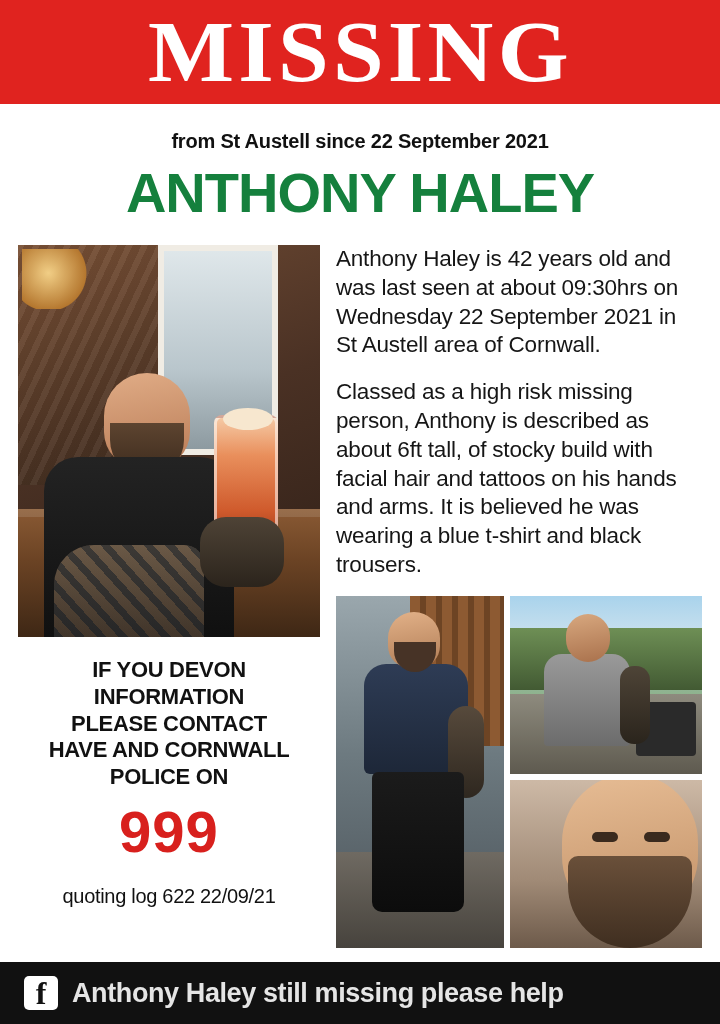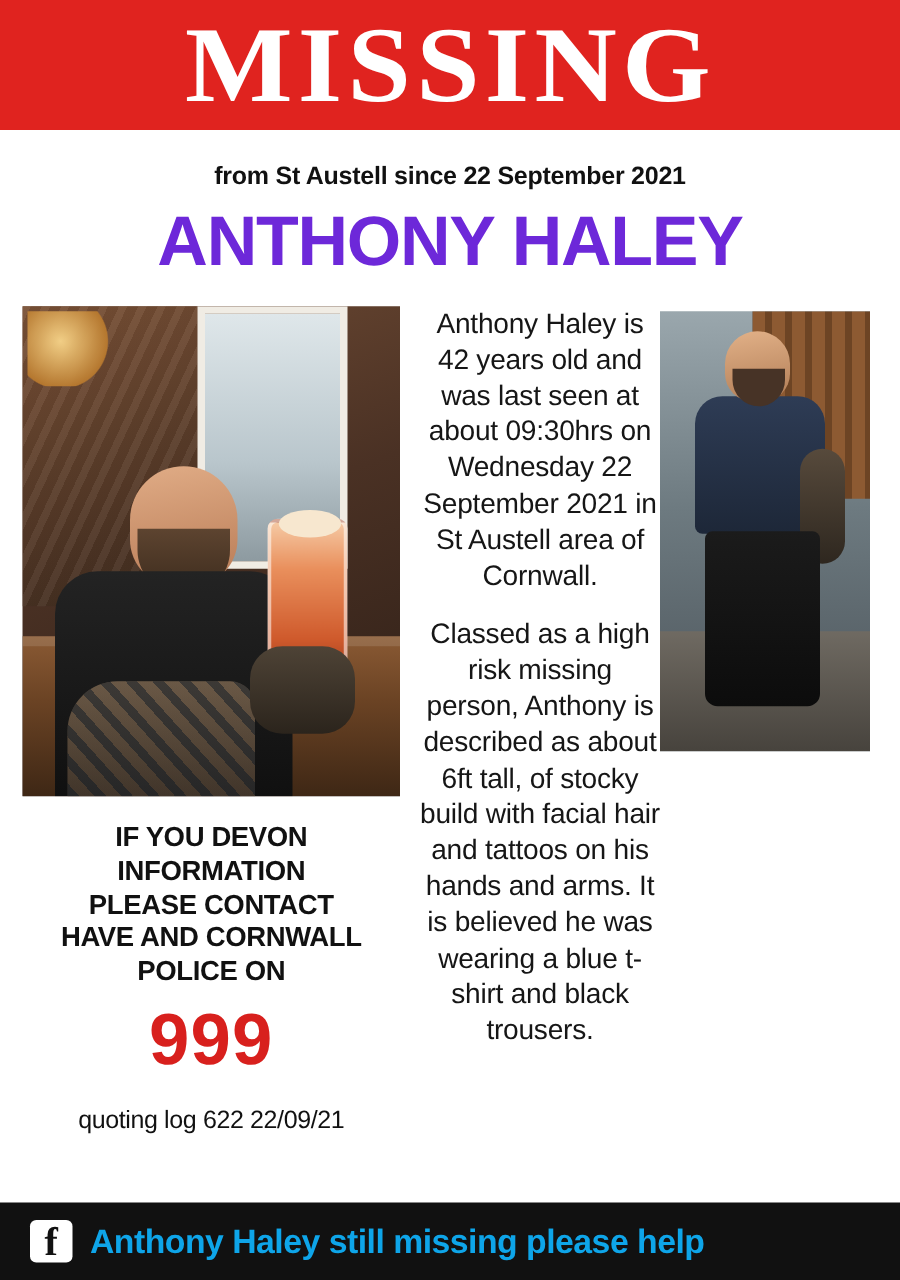--- a/index.html
+++ b/index.html
@@ -50,21 +50,21 @@
     text-align: center;
     font-size: 20px;
     font-weight: bold;
     color: #111111;
     margin-top: 26px;
     letter-spacing: -0.2px;
   }
 
   .person-name {
     text-align: center;
-    color: #6d28d9;
+    color: #15803d;
     font-size: 56px;
     font-weight: bold;
     letter-spacing: -1px;
     margin-top: 12px;
     line-height: 1;
   }
 
   
   .content {
     display: flex;
@@ -75,22 +75,21 @@
   }
 
   .left-col {
     width: 302px;
     display: flex;
     flex-direction: column;
   }
   .right-col {
     flex: 1;
     display: flex;
-    flex-direction: row;
-    text-align: center;
+    flex-direction: column;
   }
 
   
   .main-photo {
     width: 302px;
     height: 392px;
     position: relative;
     overflow: hidden;
     background: linear-gradient(160deg, #6e4a33 0%, #4a3124 45%, #2d1e16 100%);
   }
@@ -314,21 +313,21 @@
     position: absolute;
     left: 0; right: 0; top: -2px;
     text-align: center;
     font-family: "Liberation Serif", serif;
     font-weight: bold;
     font-size: 32px;
     color: #111111;
     line-height: 38px;
   }
   .footer-text {
-    color: #0ea5e9;
+    color: #e5e5e5;
     font-size: 27px;
     font-weight: bold;
     letter-spacing: -0.4px;
   }
 </style>
 </head>
 <body>
 
 <div class="poster">
 

